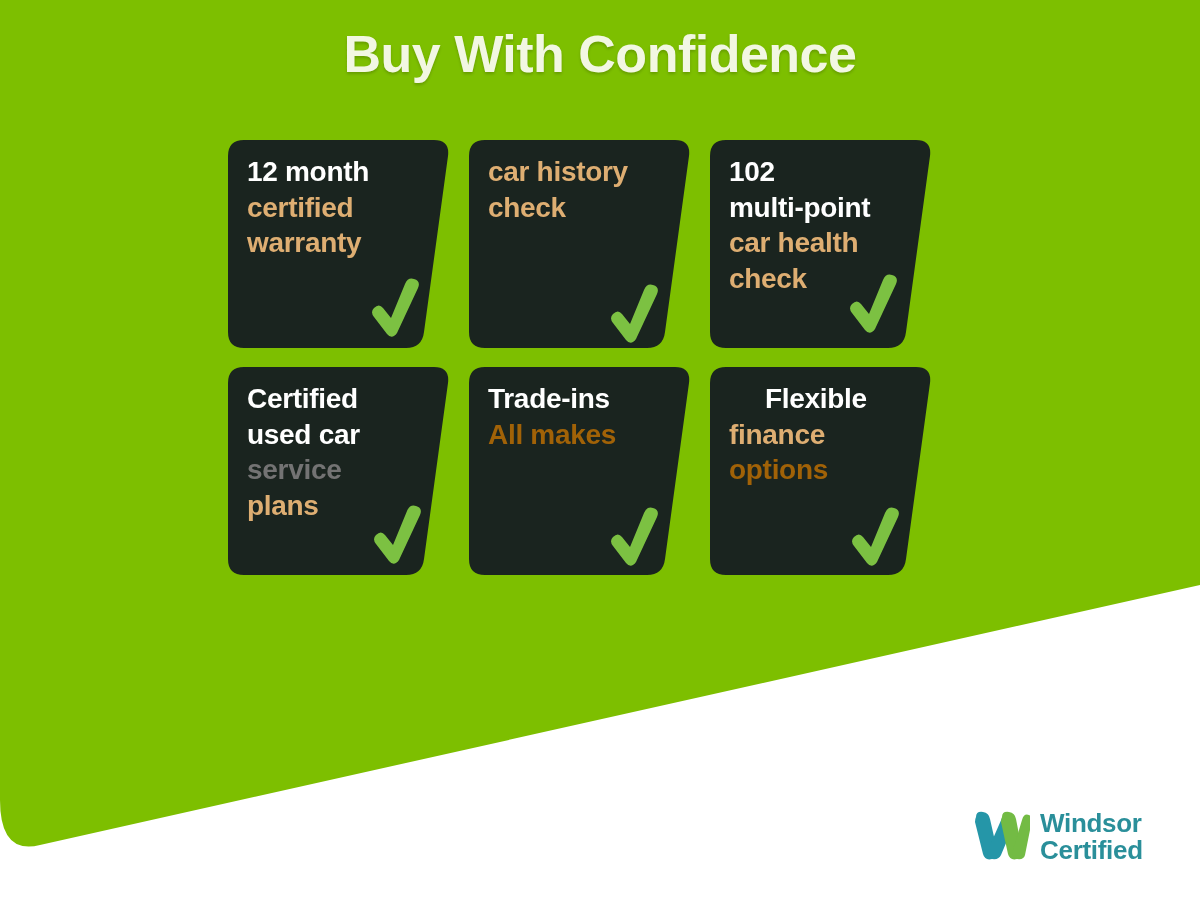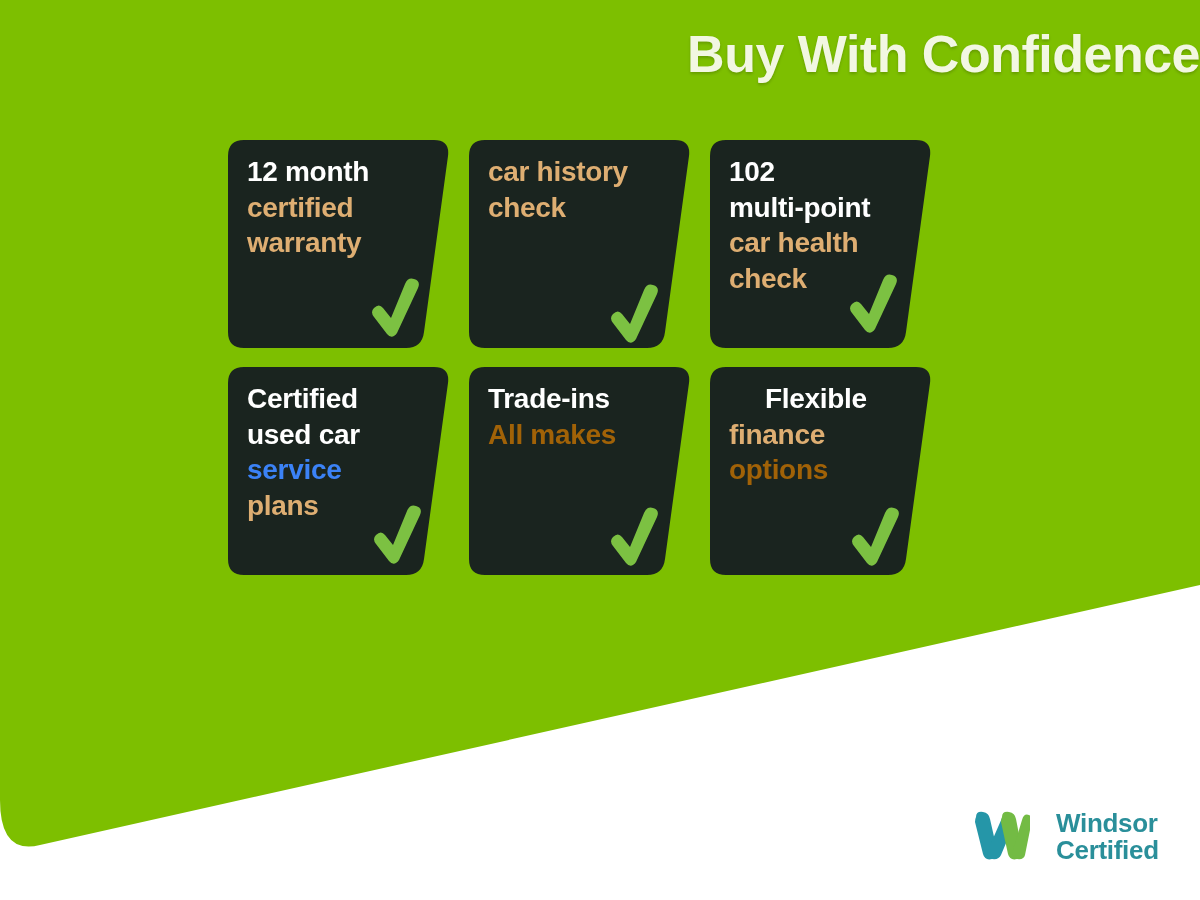--- a/index.html
+++ b/index.html
@@ -30,21 +30,21 @@
     display: block;
     width: 1200px;
     height: 900px;
   }
   
   .page-title {
     position: absolute;
     left: 0;
     top: 24px;
     width: 1200px;
-    text-align: right;
+    text-align: center;
     font-size: 52px;
     font-weight: bold;
     letter-spacing: -0.5px;
     color: #f2f7e2;
     text-shadow: 0 2px 3px rgba(0,0,0,0.18);
   }
   
   .cards-grid {
     position: absolute;
     left: 228px;
@@ -96,21 +96,21 @@
   .check.pos-e { right: 30px; bottom: 6px; }
   .check.pos-f { right: 30px; bottom: 6px; }
 
   
   .logo {
     position: absolute;
     left: 972px;
     top: 810px;
     display: flex;
     align-items: center;
-    gap: 26px;
+    gap: 10px;
   }
   .logo-mark { width: 58px; height: 52px; }
   .logo-mark svg { display:block; width:58px; height:52px; }
   .logo-words {
     font-size: 26px;
     font-weight: bold;
     line-height: 1.05;
     color: #2a8f9a;
     letter-spacing: -0.3px;
   }
@@ -187,21 +187,21 @@
 
     <div class="card">
       <div class="card-shape">
         <svg viewBox="0 0 222 208" xmlns="http://www.w3.org/2000/svg" aria-hidden="true">
           <path d="M16,0 L206,0 Q222,0 220,16 L196,192 Q194,208 178,208 L16,208 Q0,208 0,192 L0,16 Q0,0 16,0 Z" fill="#1a241f"></path>
         </svg>
       </div>
       <div class="card-text">
         <span class="line-white" style="color: rgb(255, 255, 255);">Certified</span>
         <span class="line-white" style="color: rgb(255, 255, 255);">used car</span>
-        <span class="line-tan" style="color: #3b82f6;">service</span>
+        <span class="line-tan" style="color: #737373;">service</span>
         <span class="line-tan" style="color: rgb(222, 174, 114);">plans</span>
       </div>
       <div class="check pos-d">
         <svg viewBox="0 0 54 62" xmlns="http://www.w3.org/2000/svg" aria-hidden="true">
           <path d="M6,30 Q2,34 6,39 L19,56 Q24,62 29,55 L50,10 Q53,3 46,1 Q40,-1 37,6 L23,40 L15,30 Q11,25 6,30 Z" fill="#7cc142"></path>
         </svg>
       </div>
     </div>
 
     <div class="card">

